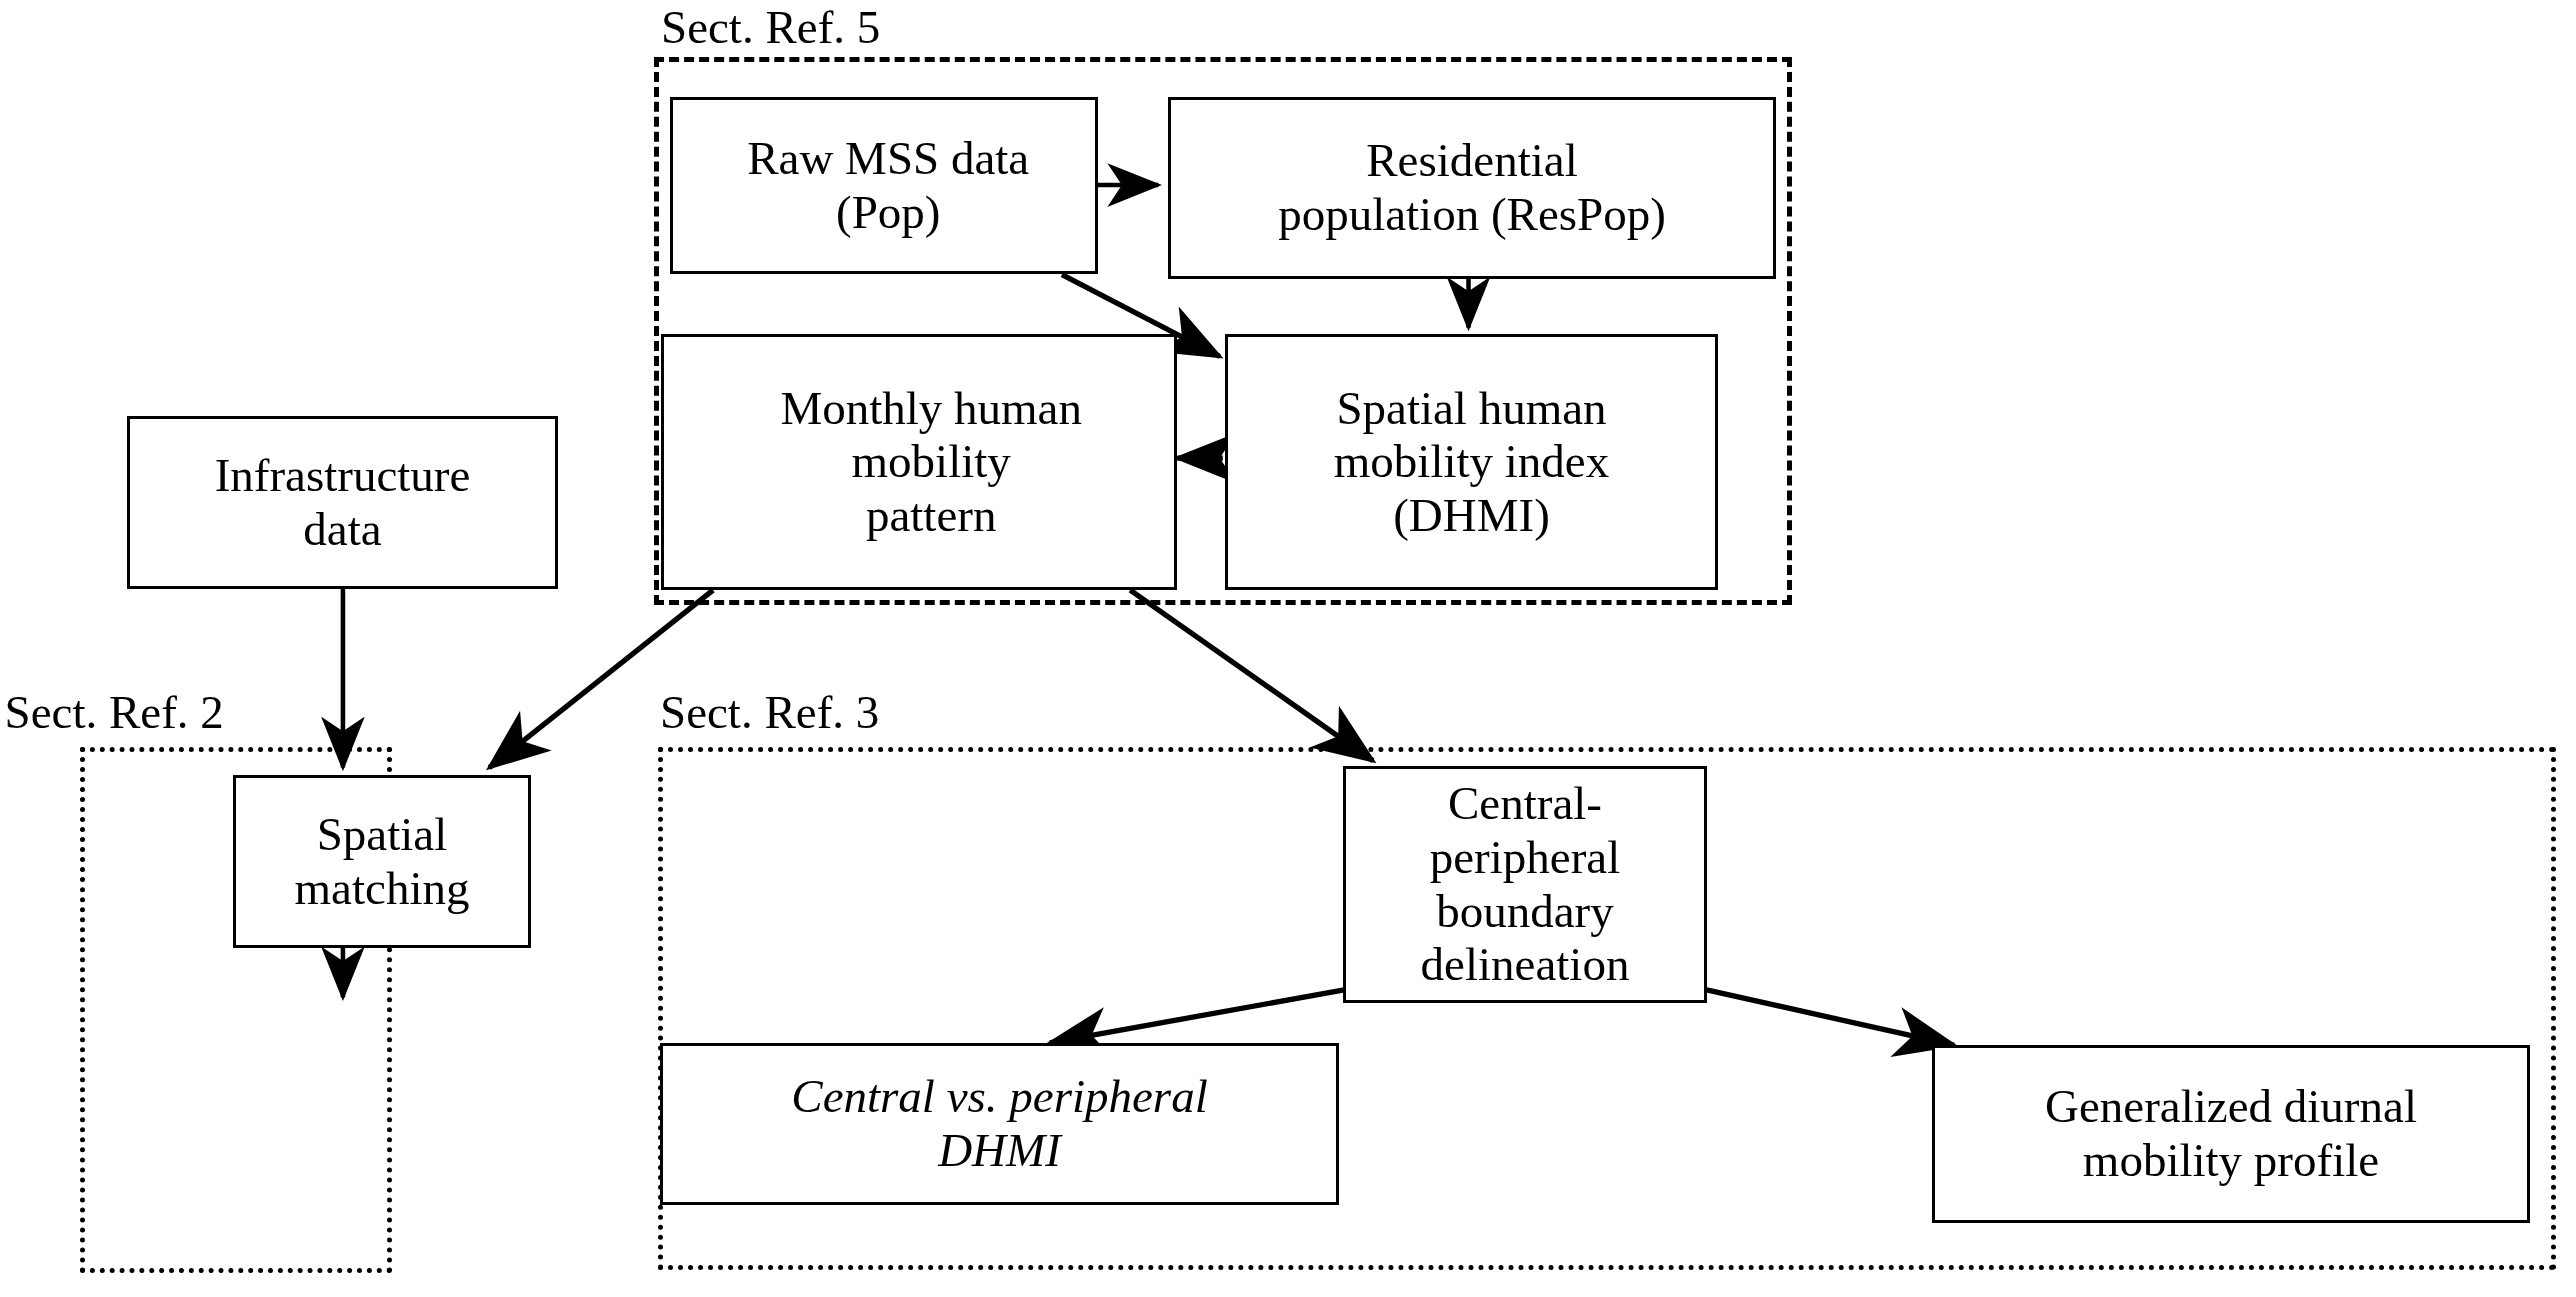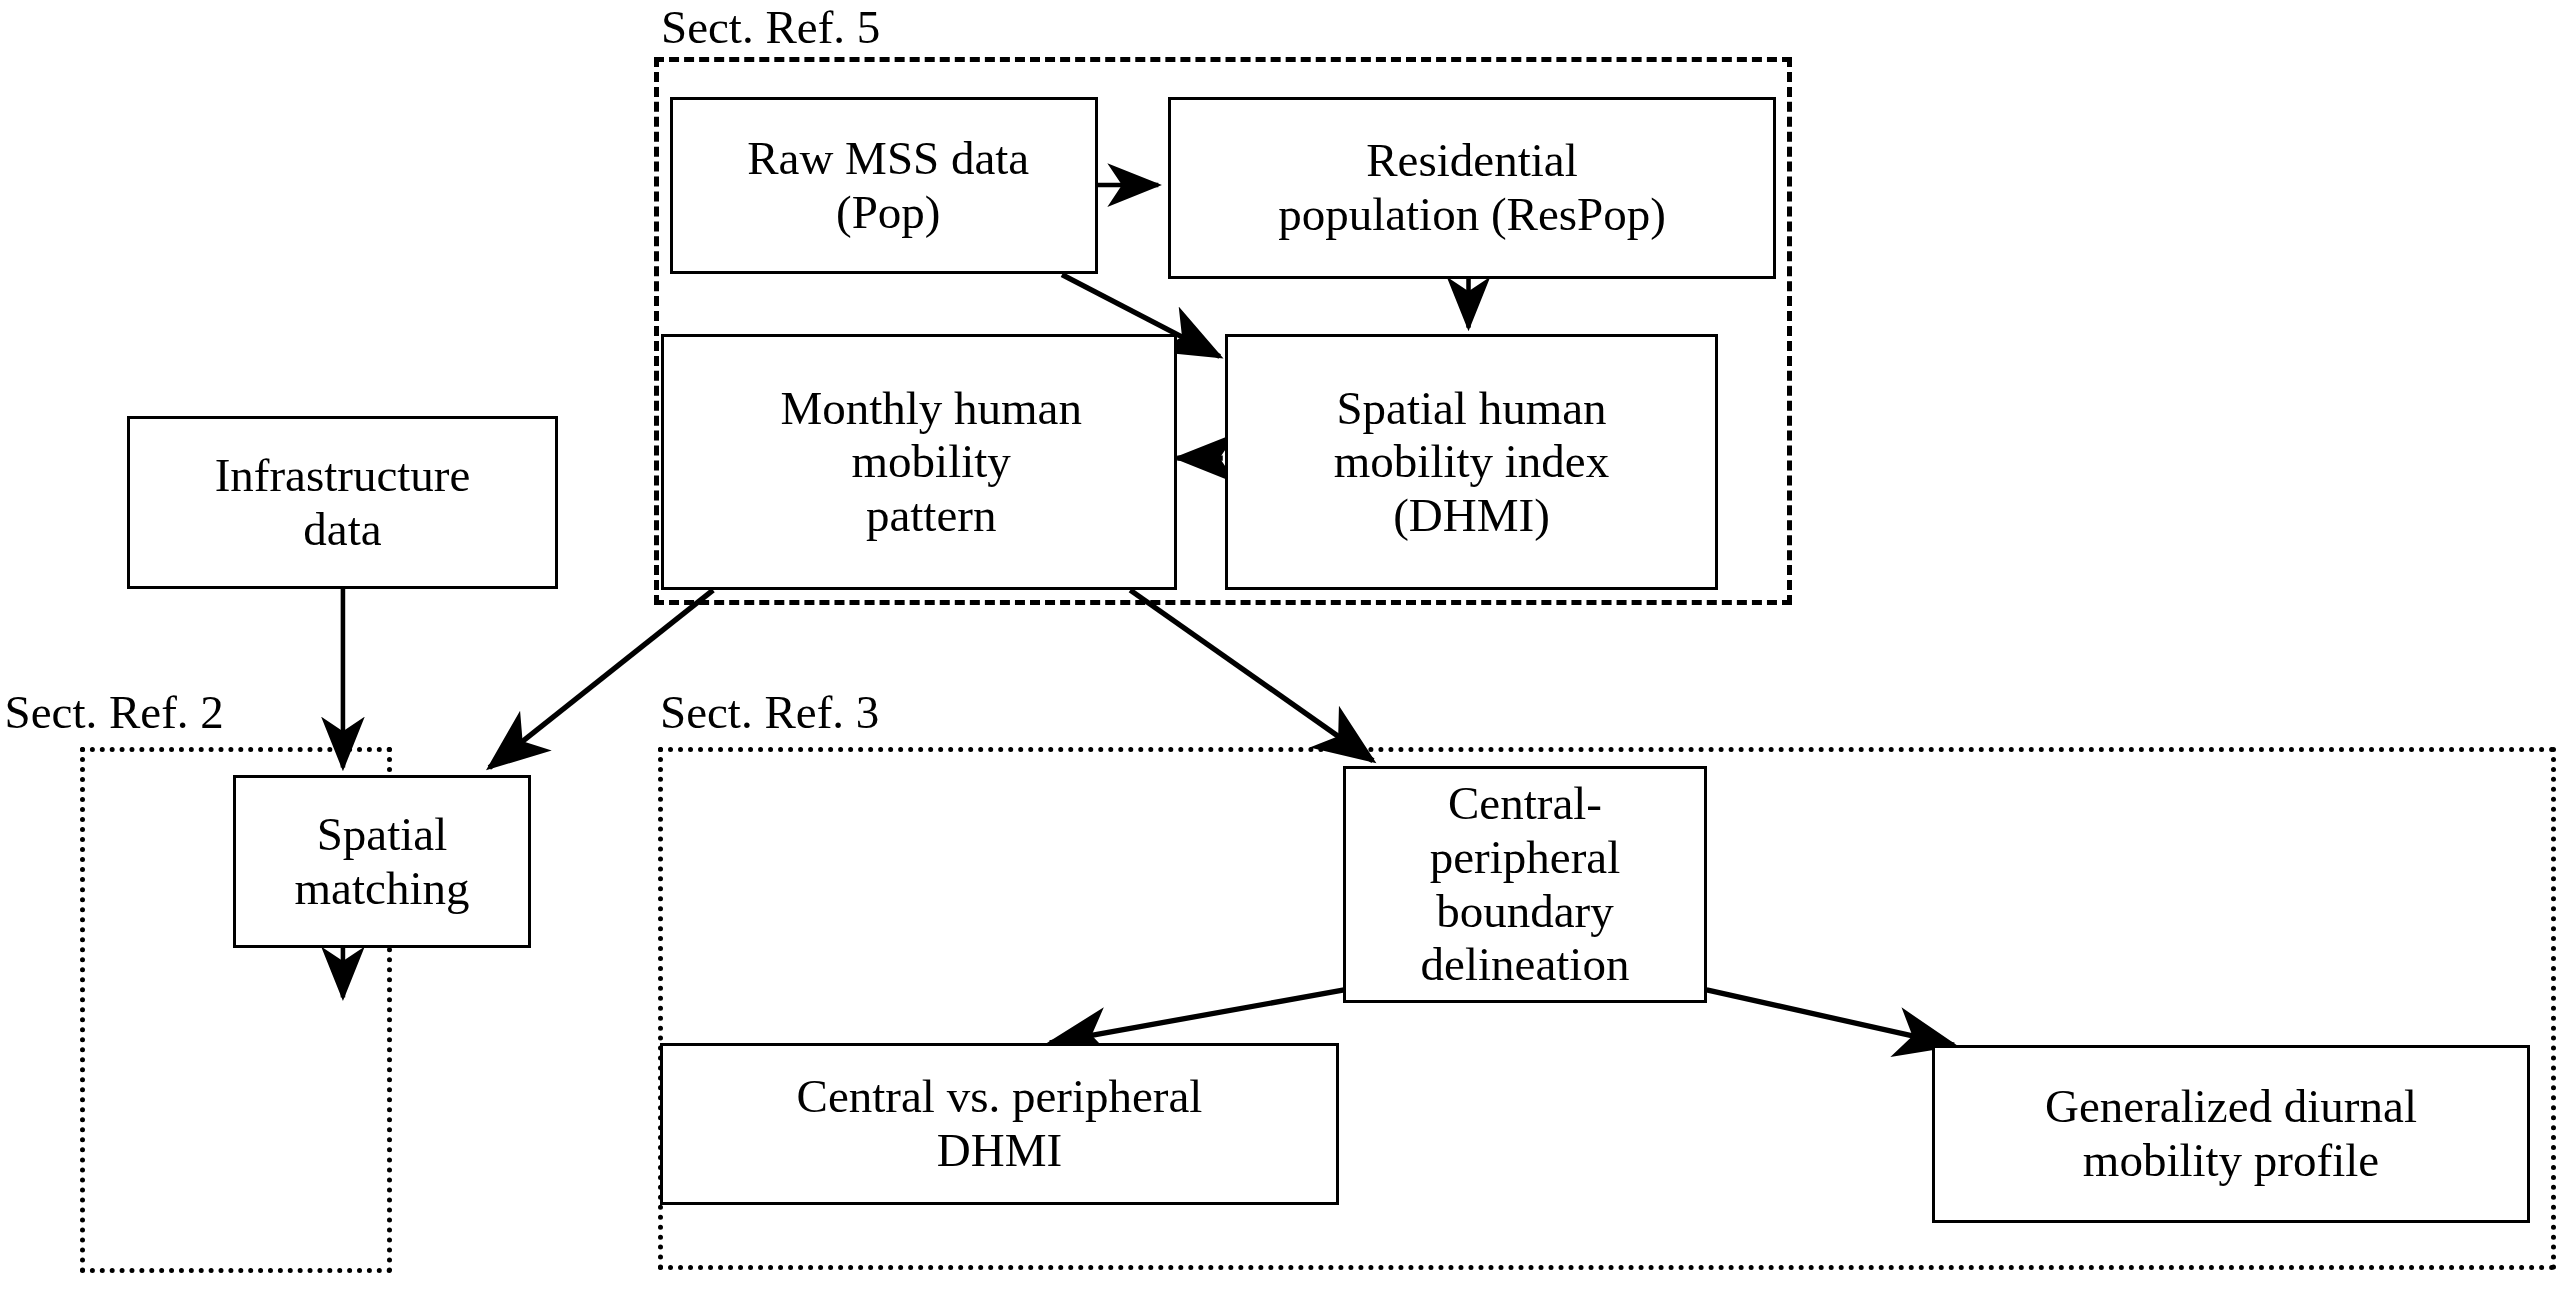--- a/index.html
+++ b/index.html
@@ -158,21 +158,21 @@
 matching</span>
   </div>
 
 
   <div class="node-box" style="left:1343px; top:766px; width:364px; height:237px;text-align:center;">
     <span class="node-label">Central-peripheral
 boundary
 delineation</span>
   </div>
 
-  <div class="node-box" style="left:660px; top:1043px; width:679px; height:162px;">
+  <div class="node-box" style="left:660px; top:1043px; width:679px; height:162px;font-style:italic;">
     <span class="node-label">Central vs. peripheral
 DHMI</span>
   </div>
 
   <div class="node-box" style="left:1932px; top:1045px; width:598px; height:178px;">
     <span class="node-label">Generalized diurnal
 mobility profile</span>
   </div>
 
 </div>

